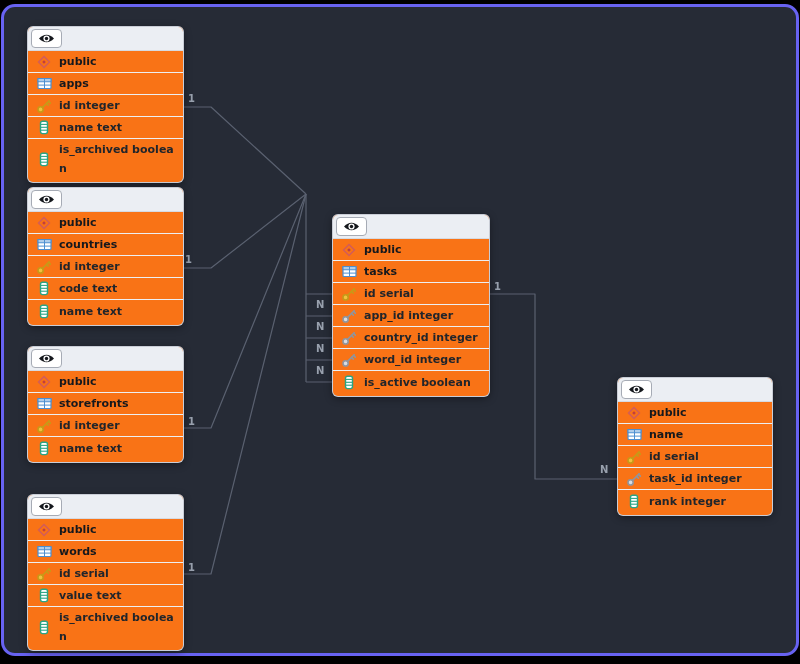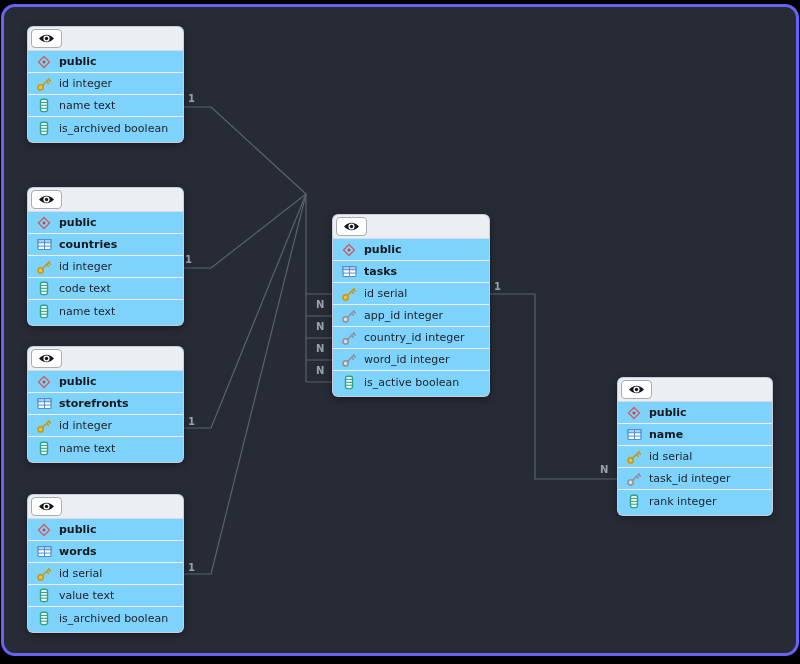--- a/index.html
+++ b/index.html
@@ -8,41 +8,41 @@
     background:#000;
     font-family:"DejaVu Sans", "Liberation Sans", sans-serif;
   }
   .canvas {
     position:absolute; left:1px; top:4px; width:798px; height:652px;
     box-sizing:border-box; border:3px solid #6863f2; border-radius:14px;
     background:#262b36; z-index:0;
   }
   .wires { position:absolute; left:0; top:0; z-index:1; }
   .tbl {
-    position:absolute; z-index:2; background:#7dd3fc; border-radius:5px;
+    position:absolute; z-index:2; background:#f97316; border-radius:5px;
     box-shadow:0 0 0 1px #c9cdd6, 0 2px 8px rgba(0,0,0,.45);
     font-size:11px; color:#21252b; padding-bottom:3px; box-sizing:border-box;
   }
   .tbl-header {
     height:24px; background:#ebeef3; border-radius:5px 5px 0 0;
     border-bottom:1px solid #d6dae1; display:flex; align-items:center;
     padding-left:3px; box-sizing:border-box;
   }
   .eye-btn {
     width:31px; height:19px; background:#fff; border:1px solid #a6abb5;
     border-radius:4px; display:flex; align-items:center; justify-content:center;
     padding:0; cursor:pointer;
   }
   .row {
     display:flex; align-items:center; gap:7px; min-height:22px;
     padding:1px 6px 1px 8px; border-bottom:1px solid #edeff2; box-sizing:border-box;
   }
   .tbl .row:last-child { border-bottom:none; }
   .row.bold .row-text { font-weight:bold; color:#15181d; }
-  .row-text { line-height:19px; word-break:break-all; }
+  .row-text { line-height:19px; word-break:break-all;font-weight:bold; }
   .icon { width:16px; flex:0 0 16px; display:flex; justify-content:center; align-items:center; }
   .icon-eye { display:flex; align-items:center; justify-content:center; }
   .wire-label {
     position:absolute; z-index:2; font-size:10px; font-weight:bold;
     color:#99a1ae; line-height:12px;
   }
 </style>
 </head>
 <body>
 
@@ -85,20 +85,31 @@
   <div class="tbl-body">
       <div class="row bold">
         <span class="icon">
           <svg width="14" height="14" viewBox="0 0 14 14">
             <rect x="3.1" y="3.1" width="7.8" height="7.8" transform="rotate(45 7 7)" fill="none" stroke="#d05c5c" stroke-width="1.3"></rect>
             <rect x="5.7" y="5.7" width="2.6" height="2.6" transform="rotate(45 7 7)" fill="#c13e3e"></rect>
           </svg>
         </span>
         <span class="row-text">public</span>
       </div>
+      <div class="row bold">
+        <span class="icon">
+          <svg width="15" height="13" viewBox="0 0 15 13">
+            <rect x="1" y="1.5" width="13" height="10" rx="1" fill="#fff" stroke="#4d8fd1" stroke-width="1.2"></rect>
+            <path d="M1 4.7 H14 V1.5 H1 Z" fill="#aecdeb" stroke="#4d8fd1" stroke-width="1.1"></path>
+            <line x1="7.5" y1="1.5" x2="7.5" y2="11.5" stroke="#4d8fd1" stroke-width="1"></line>
+            <line x1="1" y1="8.1" x2="14" y2="8.1" stroke="#4d8fd1" stroke-width="1"></line>
+          </svg>
+        </span>
+        <span class="row-text">apps</span>
+      </div>
       <div class="row">
         <span class="icon">
           <svg width="16" height="16" viewBox="0 0 16 16">
             <g stroke="#c79a18" stroke-width="1.6" stroke-linecap="round">
               <circle cx="4.6" cy="11.4" r="2.6" fill="#f0c23f"></circle>
               <path d="M6.6 9.4 L13.2 2.8" fill="none"></path>
               <path d="M10.6 5.4 L12.3 7.1" fill="none"></path>
               <path d="M12.6 3.4 L14.3 5.1" fill="none"></path>
             </g>
           </svg>

